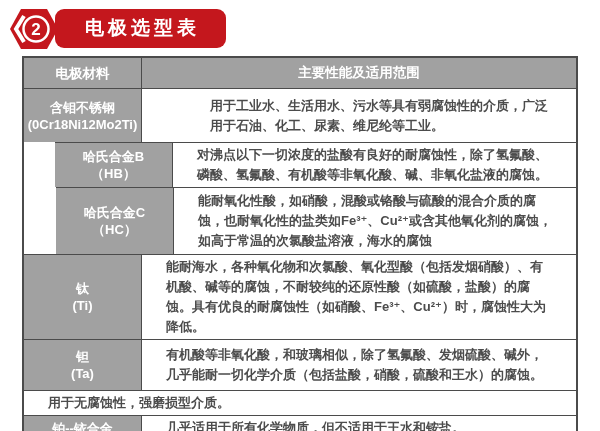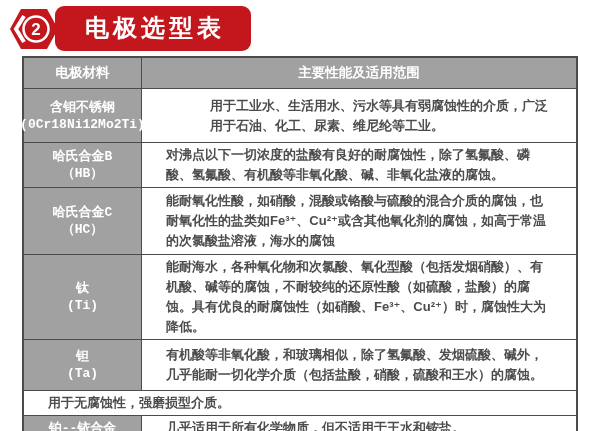--- a/index.html
+++ b/index.html
@@ -23,54 +23,54 @@
   .badge-num{
     position:absolute;left:16px;top:11px;width:24px;height:24px;
     display:flex;align-items:center;justify-content:center;
     color:#fff;font-size:17px;font-weight:bold;line-height:1;
   }
   .title-pill{
     margin-left:-3px;margin-top:-2px;
     background:var(--accent);color:#fff;
     border-radius:9px;
     padding:6px 26px 7px 30px;
-    font-size:24px;font-weight:bold;letter-spacing:4px;
+    font-size:19px;font-weight:bold;letter-spacing:4px;
     z-index:1;white-space:nowrap;
   }
 
   
   .etable{
     position:absolute;left:22px;top:56px;width:556px;
     border:2px solid var(--border);
     box-sizing:border-box;
     background:#fff;
   }
   .trow{display:flex;border-top:1.5px solid var(--border);}
   .trow:first-child{border-top:none;}
   .cell-material{
     width:118px;flex:0 0 118px;background:var(--gray);
     border-right:1.5px solid var(--border);
     display:flex;flex-direction:column;align-items:center;justify-content:center;
     color:#fff;font-weight:bold;font-size:13px;line-height:17px;
-    text-align:center;padding:2px 2px;box-sizing:border-box;font-family:Liberation Mono, monospace;
+    text-align:center;padding:2px 2px;box-sizing:border-box;
   }
   .cell-material .sub:empty{display:none;}
   .cell-desc{
     flex:1;display:flex;align-items:center;
     color:var(--bodytext);font-weight:bold;font-size:13px;line-height:20px;
     padding:2px 24px;box-sizing:border-box;text-align:left;
   }
   .hrow .cell-material,.hrow .cell-desc{
     background:var(--gray);color:#fff;font-size:13.5px;font-weight:bold;
     justify-content:center;text-align:center;padding:2px 4px;
   }
   .hrow{min-height:30px;}
   .trow:nth-child(2){min-height:53px;gap:44px;}
-  .trow:nth-child(3){min-height:44px;}
-  .trow:nth-child(4){min-height:66px;}
+  .trow:nth-child(3){min-height:44px;margin-left:31px;}
+  .trow:nth-child(4){min-height:66px;margin-left:32px;}
   .trow:nth-child(5){min-height:72px;}
   .trow:nth-child(6){min-height:50px;}
   .trow:nth-child(7){min-height:24px;}
   .trow:nth-child(8){min-height:23px;}
 </style>
 </head>
 <body>
 
 <div class="page">
 

